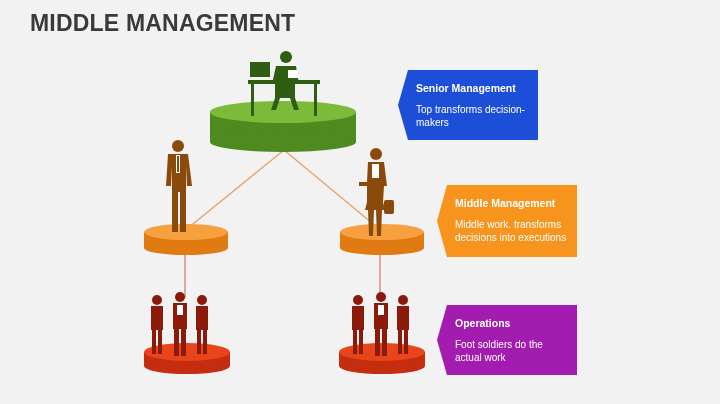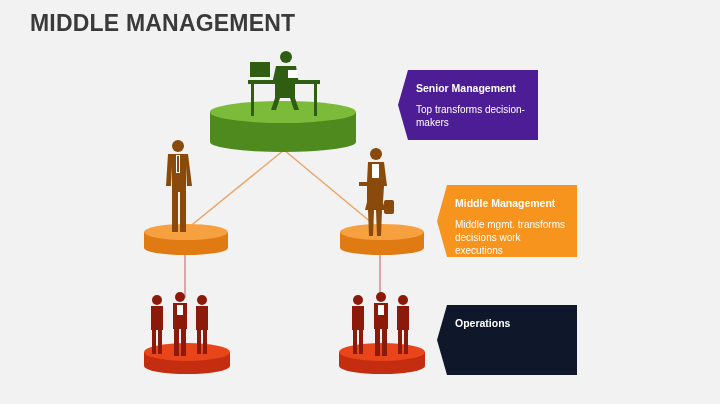--- a/index.html
+++ b/index.html
@@ -3,23 +3,23 @@
 <meta charset="utf-8">
 <style>
   html,body{margin:0;padding:0;}
   body{width:720px;height:404px;background:#f2f2f2;position:relative;overflow:hidden;font-family:"Liberation Sans",sans-serif;}
   .title{position:absolute;left:30px;top:10px;font-size:23px;font-weight:bold;color:#3a3a3a;letter-spacing:0.2px;}
   .lines{position:absolute;left:0;top:0;}
   .figs{position:absolute;left:0;top:0;}
   .label{position:absolute;color:#fff;font-size:10px;line-height:13px;padding:12px 10px 0 18px;box-sizing:border-box;}
   .label .h{font-weight:bold;font-size:10.5px;margin-bottom:8px;display:block;}
   .label .d{display:block;}
-  .lab-senior{left:398px;top:70px;width:140px;height:70px;background:#4c1d95;clip-path:polygon(10px 0,100% 0,100% 100%,10px 100%,0 50%);}
+  .lab-senior{left:398px;top:70px;width:140px;height:70px;background:#1d4ed8;clip-path:polygon(10px 0,100% 0,100% 100%,10px 100%,0 50%);}
   .lab-middle{left:437px;top:185px;width:140px;height:72px;background:#f7941d;clip-path:polygon(10px 0,100% 0,100% 100%,10px 100%,0 50%);}
-  .lab-ops{left:437px;top:305px;width:140px;height:70px;background:#0f172a;clip-path:polygon(10px 0,100% 0,100% 100%,10px 100%,0 50%);}
+  .lab-ops{left:437px;top:305px;width:140px;height:70px;background:#a21caf;clip-path:polygon(10px 0,100% 0,100% 100%,10px 100%,0 50%);}
 </style>
 </head>
 <body>
 
 <div class="title">MIDDLE MANAGEMENT</div>
 
 <svg class="lines" width="720" height="404">
   <line x1="284" y1="150" x2="188" y2="228" stroke="#e8a66a" stroke-width="1.5"></line>
   <line x1="284" y1="150" x2="378" y2="228" stroke="#e8a66a" stroke-width="1.5"></line>
   <line x1="185" y1="255" x2="185" y2="298" stroke="#d88a8a" stroke-width="1.5"></line>
@@ -112,17 +112,18 @@
       <rect x="404" y="330" width="4" height="24"></rect>
   </g>
 </svg>
 
 <div class="label lab-senior">
   <span class="h">Senior Management</span>
   <span class="d">Top transforms decision-makers</span>
 </div>
 <div class="label lab-middle">
   <span class="h">Middle Management</span>
-  <span class="d">Middle mgmt. transforms decisions work executions</span>
+  <span class="d">Middle work. transforms decisions into executions</span>
 </div>
 <div class="label lab-ops">
   <span class="h">Operations</span>
+  <span class="d">Foot soldiers do the actual work</span>
 </div>
 
 </body></html>

